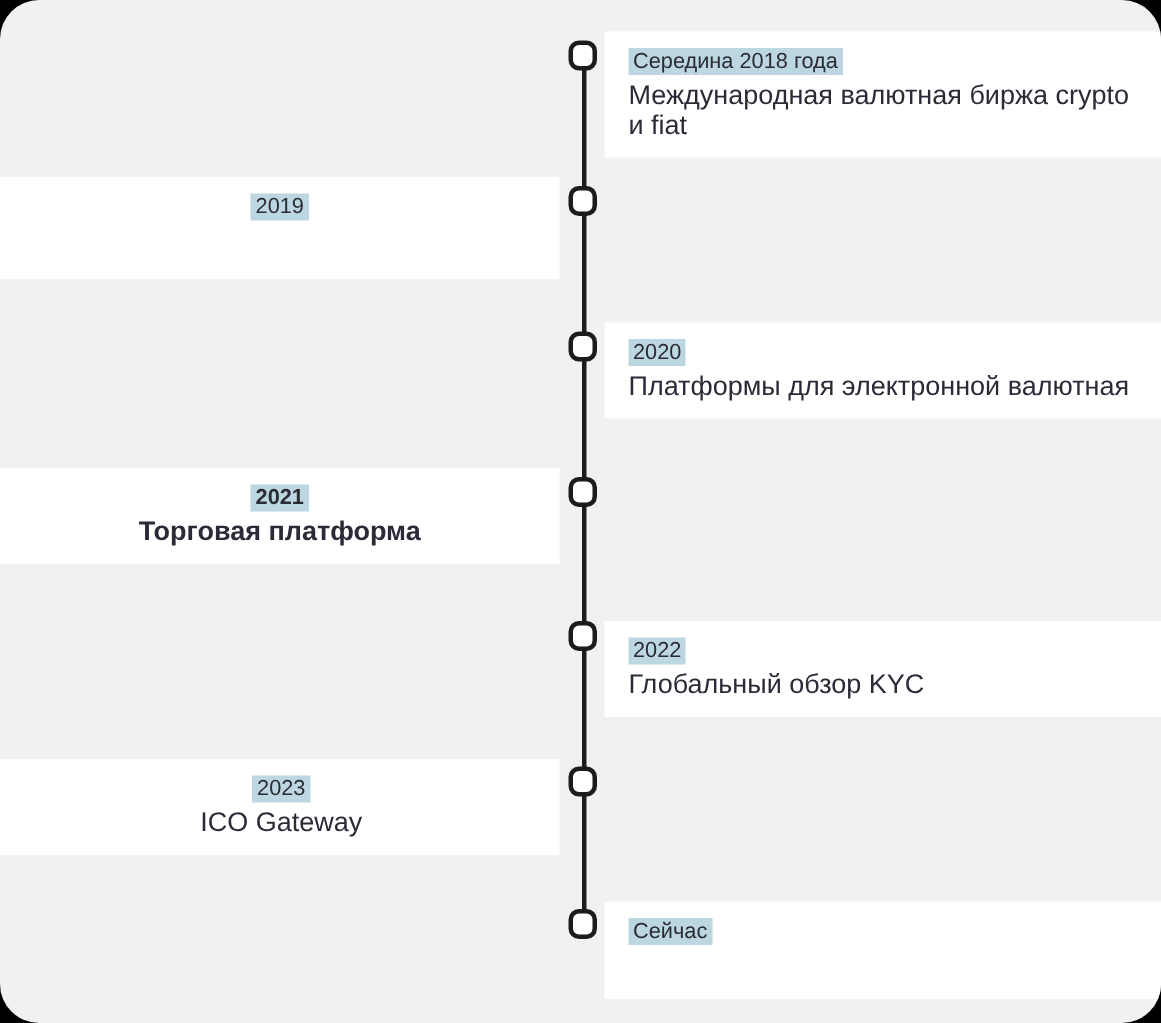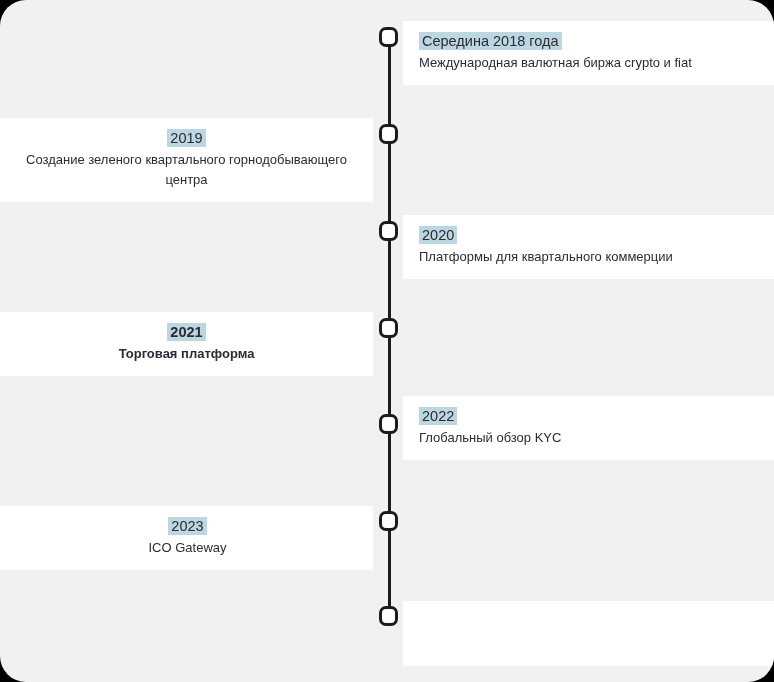--- a/index.html
+++ b/index.html
@@ -88,62 +88,62 @@
     padding: 1px 3px 1px 3px;
     white-space: nowrap;
   }
   .card-date-wrap {
     display: block;
     margin-bottom: 2px;
   }
   .card-desc {
     display: block;
     color: #2b2b38;
-    font-size: 13px;
+    font-size: 18px;
     line-height: 20px;
   }
 </style>
 </head>
 <body>
 
 <div id="frame">
   <div id="surface">
 
     <div id="spine"></div>
 
     <div id="rows">
         <div class="node" style="top: 27px;"></div>
         <div class="card right" style="top: 21px; min-height: 60px;">
           <span class="card-date-wrap"><span class="card-date">Середина 2018 года</span></span>
           <span class="card-desc">Международная валютная биржа crypto и fiat</span>
         </div>
         <div class="node" style="top: 124px;"></div>
         <div class="card left" style="top: 118px; min-height: 68px;">
           <span class="card-date-wrap"><span class="card-date">2019</span></span>
-          <span class="card-desc">Создание зеленого квартального горнодобывающего центра</span>
         </div>
         <div class="node" style="top: 221px;"></div>
         <div class="card right" style="top: 215px; min-height: 50px;">
           <span class="card-date-wrap"><span class="card-date">2020</span></span>
-          <span class="card-desc">Платформы для квартального коммерции</span>
+          <span class="card-desc">Платформы для электронной валютная</span>
         </div>
         <div class="node" style="top: 318px;"></div>
         <div class="card left" style="top: 312px; min-height: 50px; font-weight: bold;">
           <span class="card-date-wrap"><span class="card-date">2021</span></span>
           <span class="card-desc">Торговая платформа</span>
         </div>
         <div class="node" style="top: 414px;"></div>
-        <div class="card right" style="top: 396px; min-height: 50px;">
+        <div class="card right" style="top: 414px; min-height: 50px;">
           <span class="card-date-wrap"><span class="card-date">2022</span></span>
           <span class="card-desc">Глобальный обзор KYC</span>
         </div>
         <div class="node" style="top: 511px;"></div>
         <div class="card left" style="top: 506px; min-height: 50px; padding-left: 16px;">
           <span class="card-date-wrap"><span class="card-date">2023</span></span>
           <span class="card-desc">ICO Gateway</span>
         </div>
         <div class="node" style="top: 606px;"></div>
         <div class="card right" style="top: 601px; min-height: 65px;">
+          <span class="card-date-wrap"><span class="card-date">Сейчас</span></span>
         </div>
       </div>
 
   </div>
 </div>
 
 </body></html>

